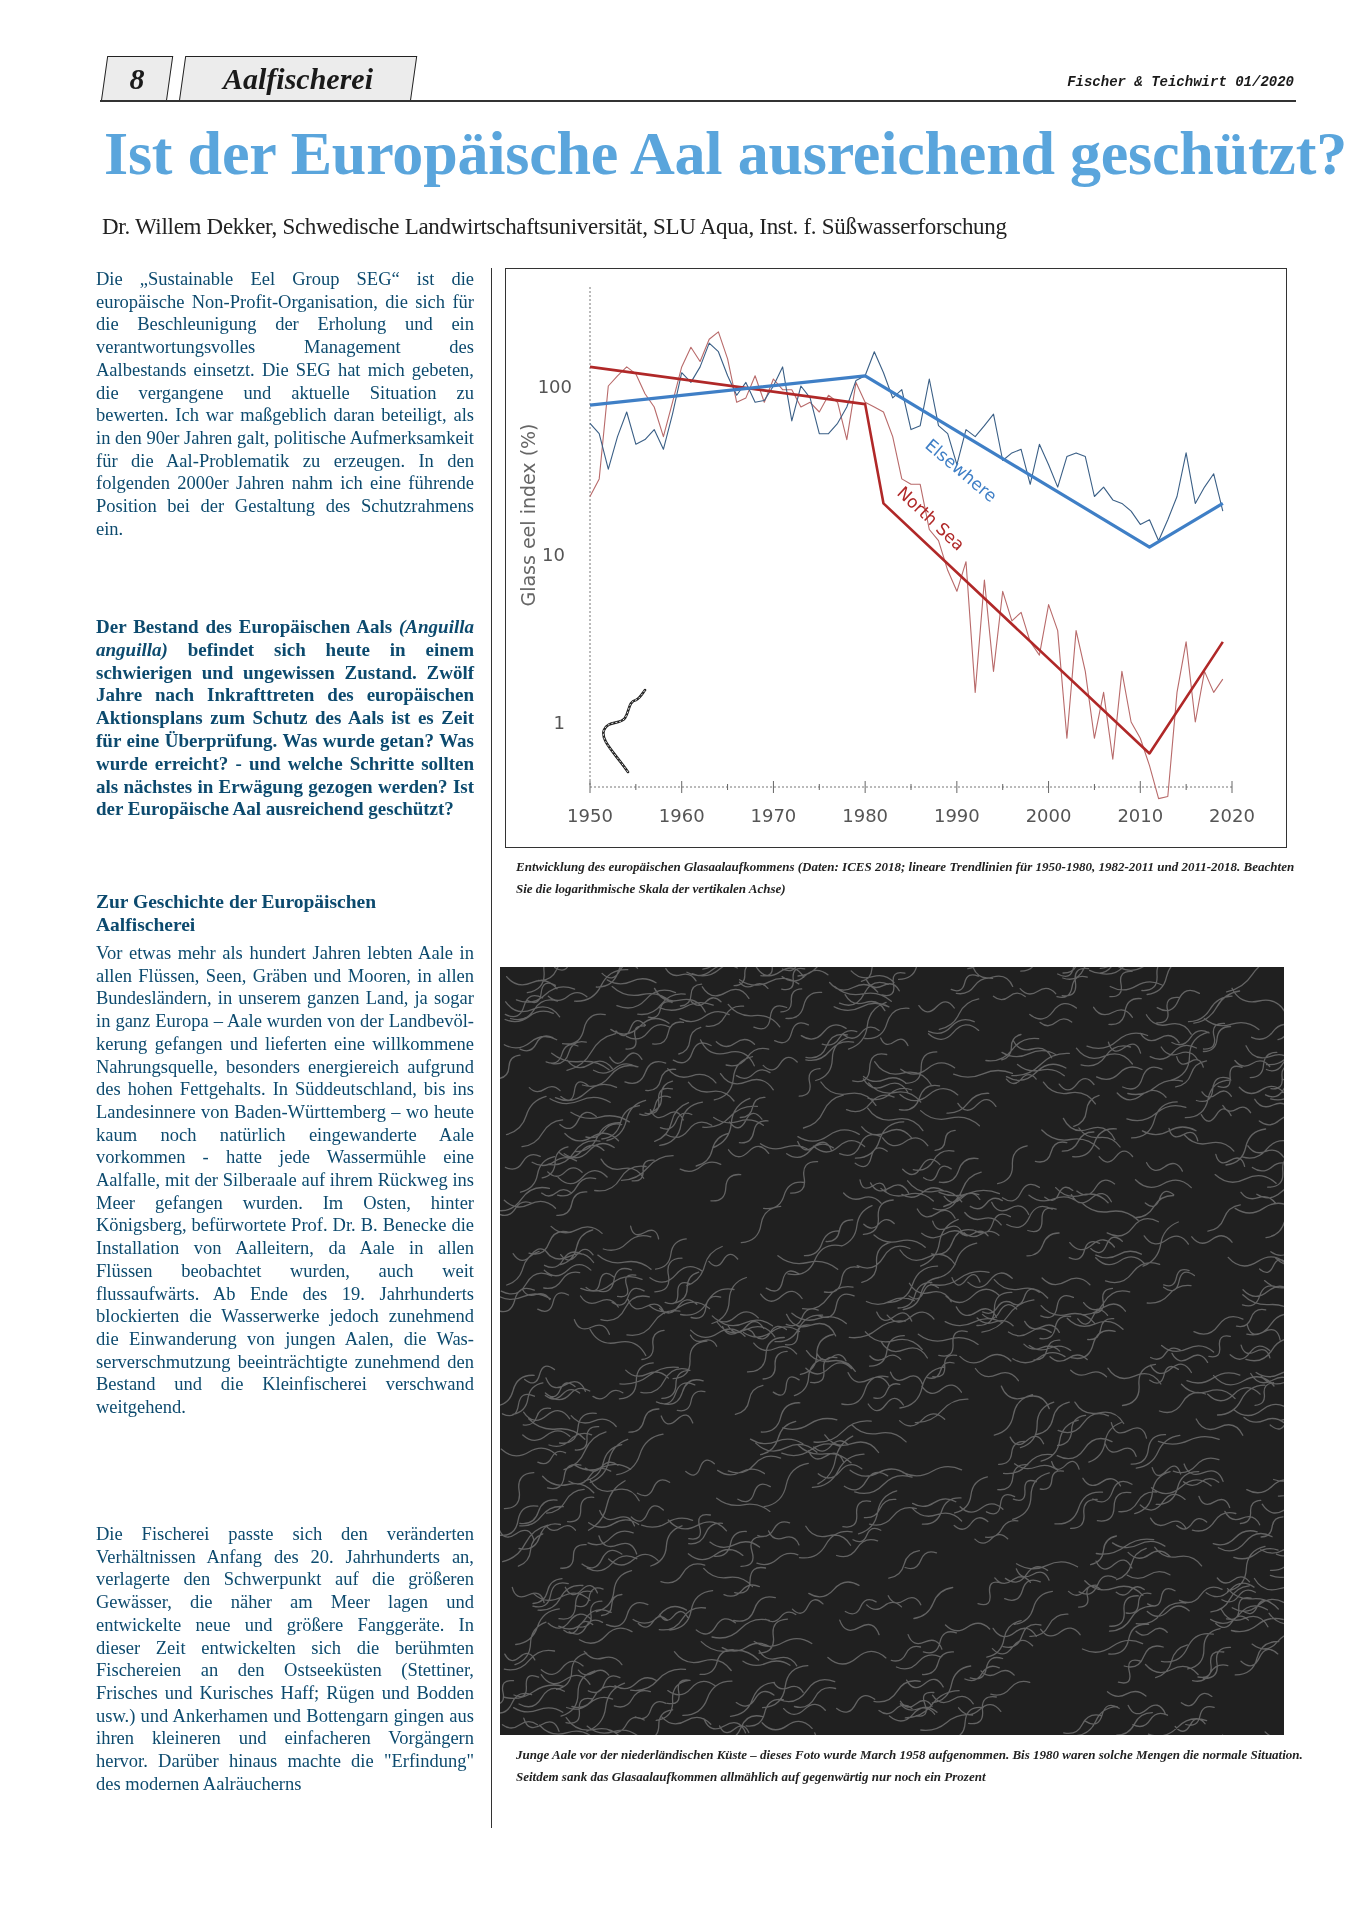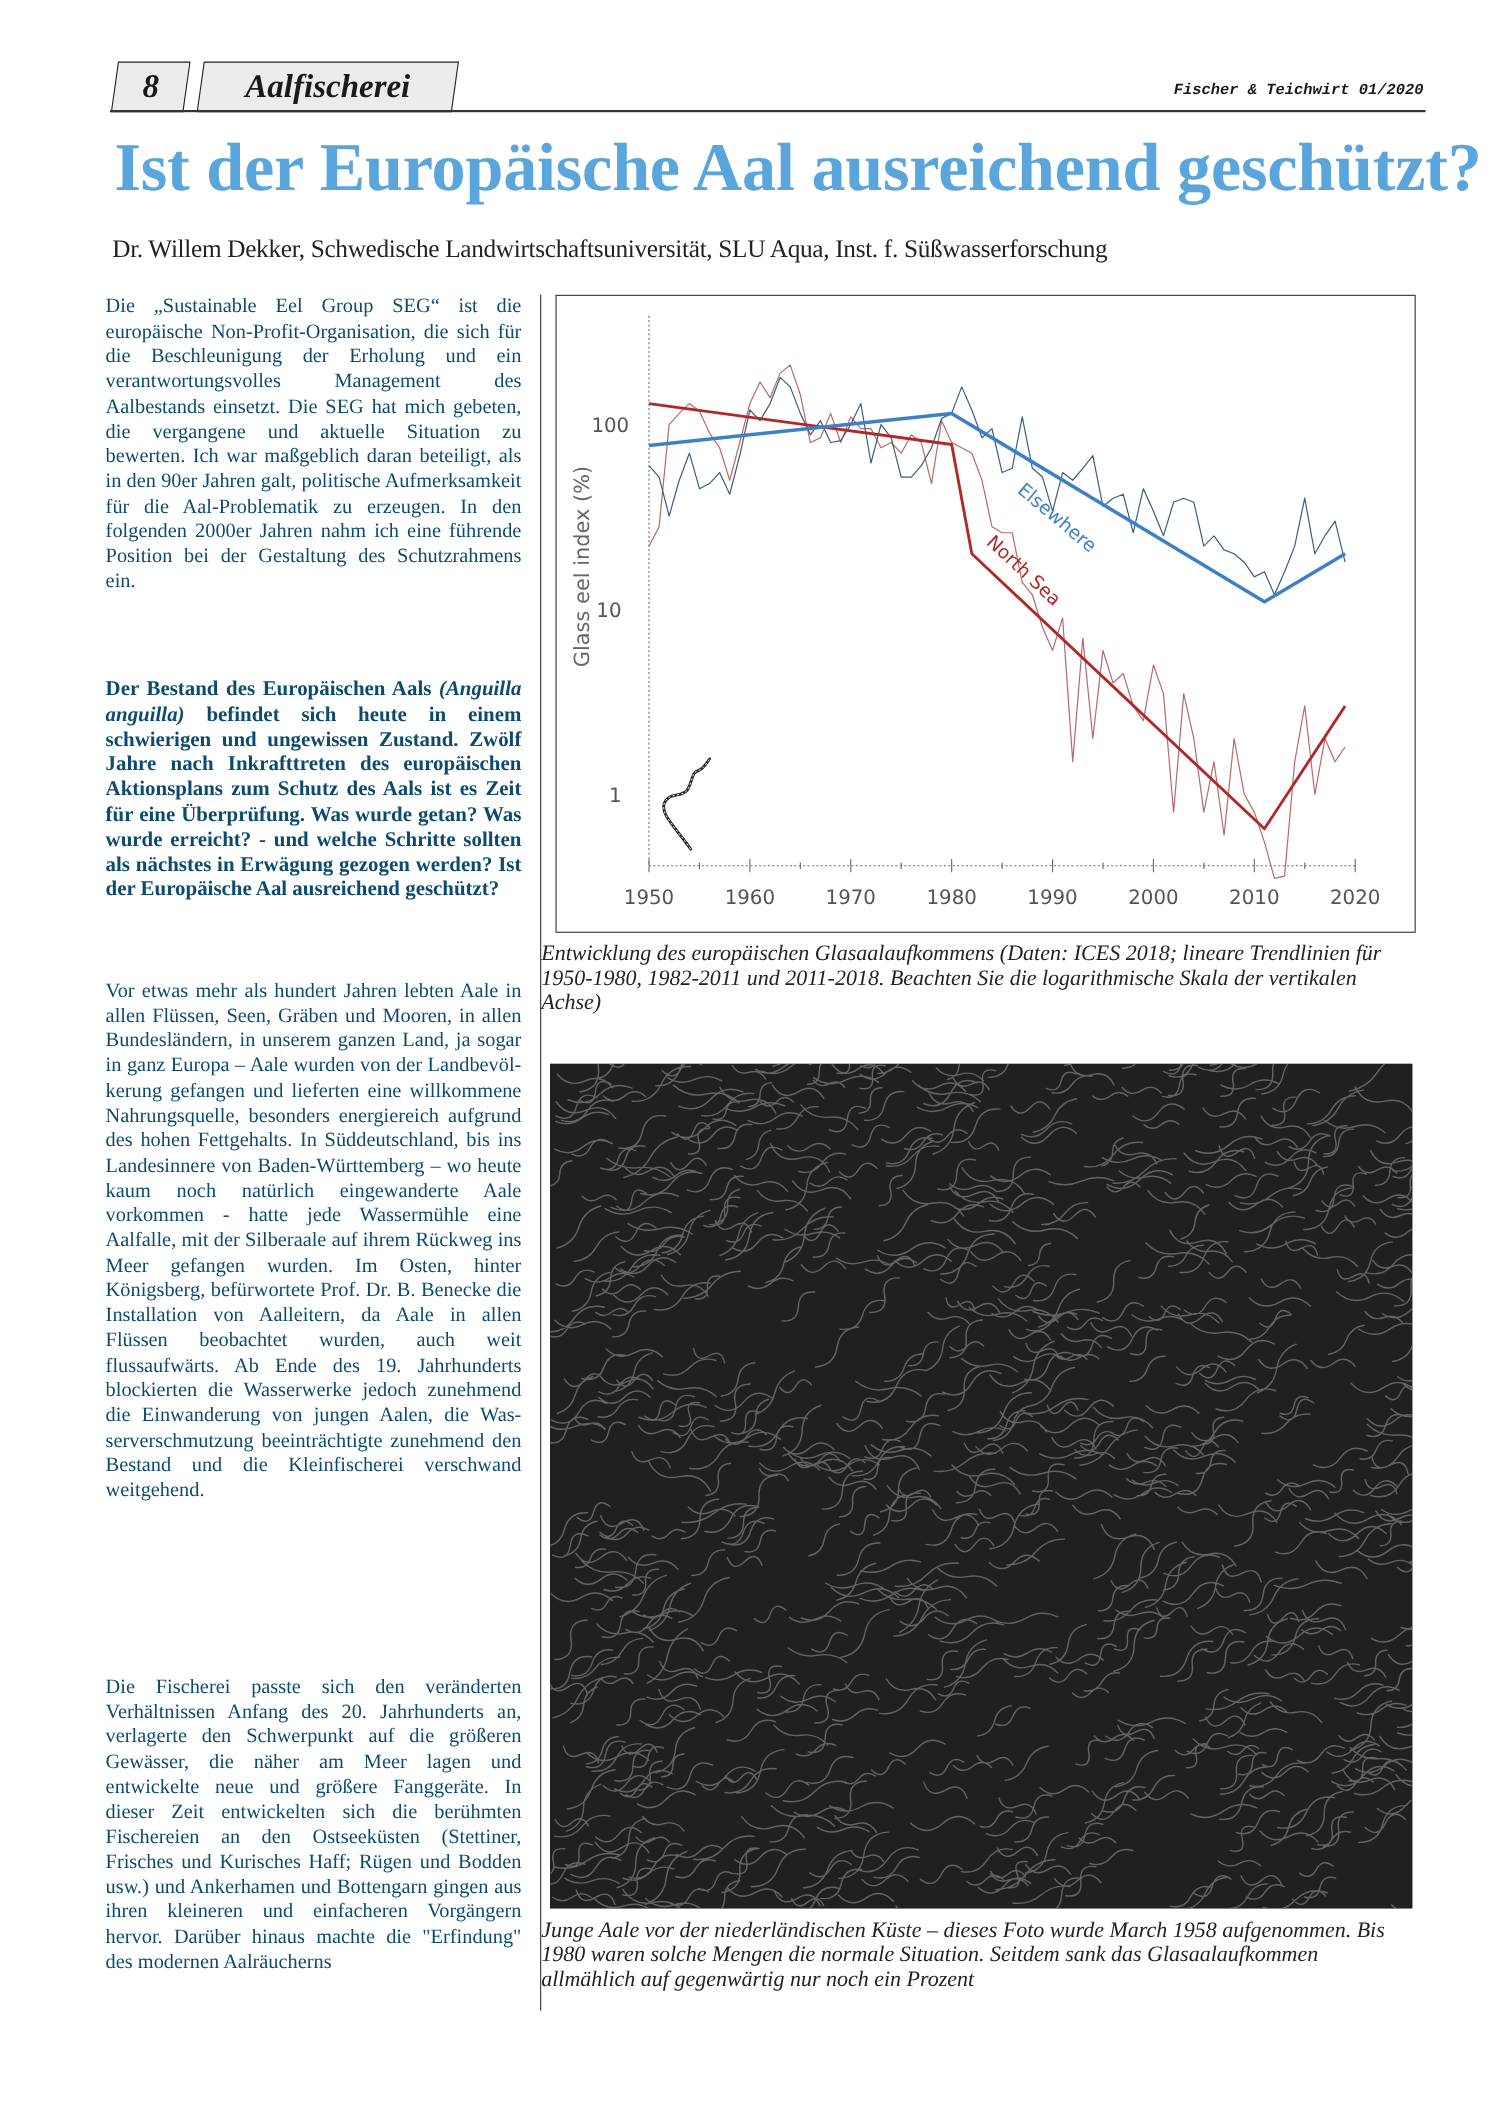--- a/index.html
+++ b/index.html
@@ -24,22 +24,22 @@
   
   .col { position: absolute; left: 96px; width: 378px; font-family: "Liberation Serif", serif;
          font-size: 18.5px; line-height: 22.7px; text-align: justify; hyphens: manual; color: #0c4a6e; }
   .col.bold { font-weight: bold; font-size: 19px; line-height: 22.8px; }
   .col h3 { margin: 0 0 6px 0; font-size: 19.5px; line-height: 23px; font-weight: bold; text-align: left; }
   .col p { margin: 0; }
   .vrule { position: absolute; left: 491px; top: 268px; height: 1560px; border-left: 1.5px solid #333; }
 
   
   .chart-frame { position: absolute; left: 505px; top: 268px; width: 782px; height: 580px; border: 1.5px solid #333; box-sizing: border-box; }
-  .caption { position: absolute; left: 492px; width: 790px; font-family: "Liberation Serif", serif;
-             font-style: italic; font-weight: normal; font-size: 20px; line-height: 22px; color: #222; }
+  .caption { position: absolute; left: 516px; width: 790px; font-family: "Liberation Serif", serif;
+             font-style: italic; font-weight: bold; font-size: 13px; line-height: 22px; color: #222; }
 
   
   .photo { position: absolute; left: 500px; top: 967px; width: 784px; height: 768px; background: #1c1c1c; overflow: hidden; }
 </style>
 </head>
 <body>
 
 <div class="hdr-box" style="left:104px;width:64px;">
   <span>8</span>
 </div>
@@ -54,20 +54,21 @@
 
 <div class="col" style="top:268px;">
   <p>Die „Sustainable Eel Group SEG“ ist die europäische Non-Profit-Organisation, die sich für die Beschleunigung der Erholung und ein verantwortungsvolles Manage­ment des Aalbestands einsetzt. Die SEG hat mich gebeten, die vergangene und ak­tuelle Situation zu bewerten. Ich war maß­geblich daran beteiligt, als in den 90er Jahren galt, politische Aufmerksamkeit für die Aal-Problematik zu erzeugen. In den folgenden 2000er Jahren nahm ich eine führende Position bei der Gestaltung des Schutzrahmens ein.</p>
 </div>
 
 <div class="col bold" style="top:616px;">
   <p><span>Der Bestand des Europäischen Aals </span><i>(Anguilla anguilla)</i><span> befindet sich heute in einem schwierigen und unge­wissen Zustand. Zwölf Jahre nach In­krafttreten des europäischen Aktions­plans zum Schutz des Aals ist es Zeit für eine Überprüfung. Was wurde getan? Was wurde erreicht? - und wel­che Schritte sollten als nächstes in Er­wägung gezogen werden? Ist der Eu­ropäische Aal ausreichend geschützt?</span></p>
 </div>
 
 <div class="col" style="top:890px;">
+  <h3>Zur Geschichte der Europäischen Aalfischerei</h3>
   <p>Vor etwas mehr als hundert Jahren lebten Aale in allen Flüssen, Seen, Gräben und Mooren, in allen Bundesländern, in unse­rem ganzen Land, ja sogar in ganz Europa – Aale wurden von der Landbevöl­kerung gefangen und lieferten eine will­kommene Nahrungsquelle, besonders energiereich aufgrund des hohen Fettge­halts. In Süddeutschland, bis ins Landes­innere von Baden-Württemberg – wo heute kaum noch natürlich eingewanderte Aale vorkommen - hatte jede Wassermühle eine Aalfalle, mit der Silberaale auf ihrem Rückweg ins Meer gefangen wurden. Im Osten, hinter Königsberg, befürwortete Prof. Dr. B. Benecke die Installation von Aalleitern, da Aale in allen Flüssen beob­achtet wurden, auch weit flussaufwärts. Ab Ende des 19. Jahrhunderts blockierten die Wasserwerke jedoch zunehmend die Einwanderung von jungen Aalen, die Was­serverschmutzung beeinträchtigte zuneh­mend den Bestand und die Kleinfischerei verschwand weitgehend.</p>
 </div>
 
 <div class="col" style="top:1523px;">
   <p>Die Fischerei passte sich den veränderten Verhältnissen Anfang des 20. Jahrhun­derts an, verlagerte den Schwerpunkt auf die größeren Gewässer, die näher am Meer lagen und entwickelte neue und größere Fanggeräte. In dieser Zeit entwickelten sich die berühmten Fischereien an den Ostseeküsten (Stettiner, Frisches und Ku­risches Haff; Rügen und Bodden usw.) und Ankerhamen und Bottengarn gingen aus ihren kleineren und einfacheren Vorgän­gern hervor. Darüber hinaus machte die "Erfindung" des modernen Aalräucherns</p>
 </div>
 
 <div class="vrule"></div>
 
 <div class="chart-frame"></div>

